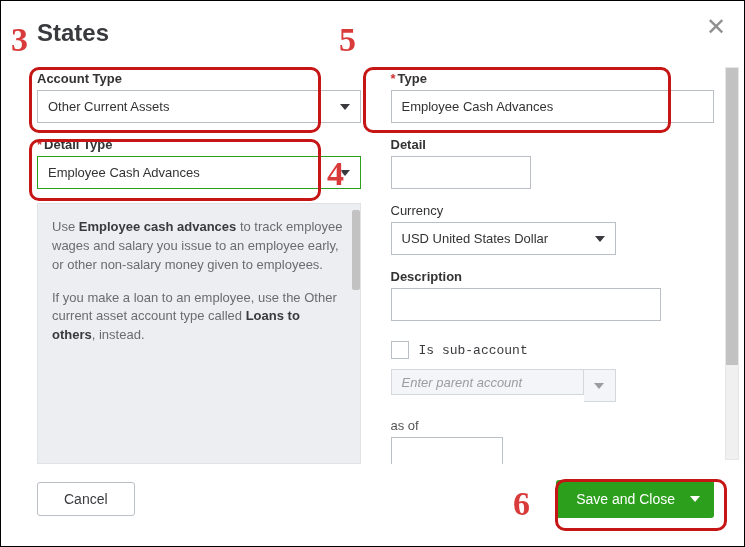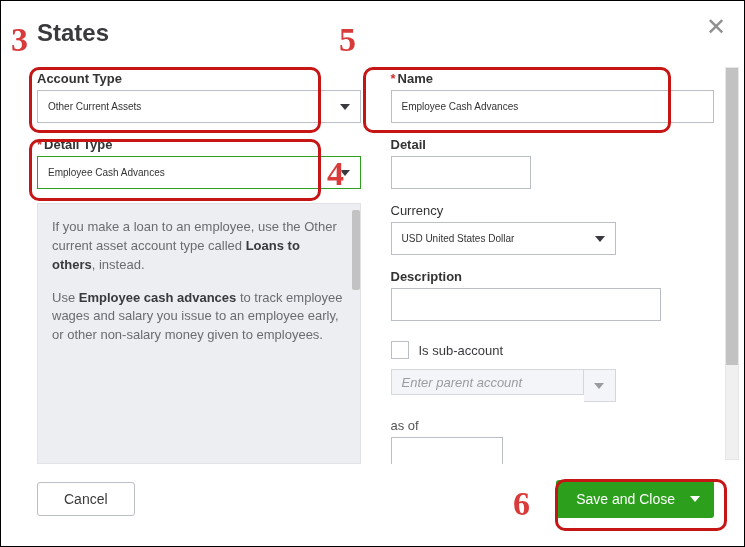--- a/index.html
+++ b/index.html
@@ -63,21 +63,21 @@
     content: "*";
     color: #d03030;
     margin-right: 2px;
   }
   .select, .input {
     width: 100%;
     height: 33px;
     border: 1px solid #babec5;
     background: #fff;
     padding: 0 10px;
-    font-size: 10px;
+    font-size: 13px;
     color: #333;
     display: flex;
     align-items: center;
     justify-content: space-between;
     position: relative;
   }
   .select.green { border-color: #2ca01c; }
   .caret {
     width: 0; height: 0;
     border-left: 5px solid transparent;
@@ -96,21 +96,21 @@
     min-height: 230px;
   }
   .help-box p { margin-bottom: 14px; }
   .help-box b { color: #393a3d; font-weight: 600; }
   .input-narrow { width: 140px; }
   .currency-sel {
     display: flex;
     align-items: center;
     width: 225px;
   }
-  .checkbox-row { display: flex; align-items: center; gap: 10px; margin: 6px 0 10px 0; }
+  .checkbox-row { display: flex; align-items: center; gap: 10px; margin: 6px 0 10px 0; font-family: Liberation Mono, monospace; }
   .checkbox {
     width: 18px; height: 18px; border: 1px solid #babec5; background: #fff;
   }
   .parent-sel {
     display: flex;
     width: 225px;
   }
   .parent-sel .main {
     flex: 1;
     height: 26px;
@@ -245,31 +245,31 @@
           <span class="label required">Detail Type</span>
           <div class="select green">
             <span>Employee Cash Advances</span>
             <span class="caret"></span>
           </div>
         </div>
 
         <div class="help-box">
           <div class="right-inner-scroll"></div>
           <p>
+            <span>Use </span><b>Employee cash advances</b><span> to track employee wages and salary you issue to an employee early, or other non-salary money given to employees.</span>
+          </p>
+          <p>
             <span>If you make a loan to an employee, use the Other current asset account type called </span><b>Loans to others</b><span>, instead.</span>
           </p>
-          <p>
-            <span>Use </span><b>Employee cash advances</b><span> to track employee wages and salary you issue to an employee early, or other non-salary money given to employees.</span>
-          </p>
         </div>
       </div>
 
       <div class="col">
         <div class="field">
-          <span class="label required">Name</span>
+          <span class="label required">Type</span>
           <div class="input">
             <span>Employee Cash Advances</span>
           </div>
         </div>
 
         <div class="field">
           <span class="label">Detail</span>
           <div class="input input-narrow">
             <span></span>
           </div>

